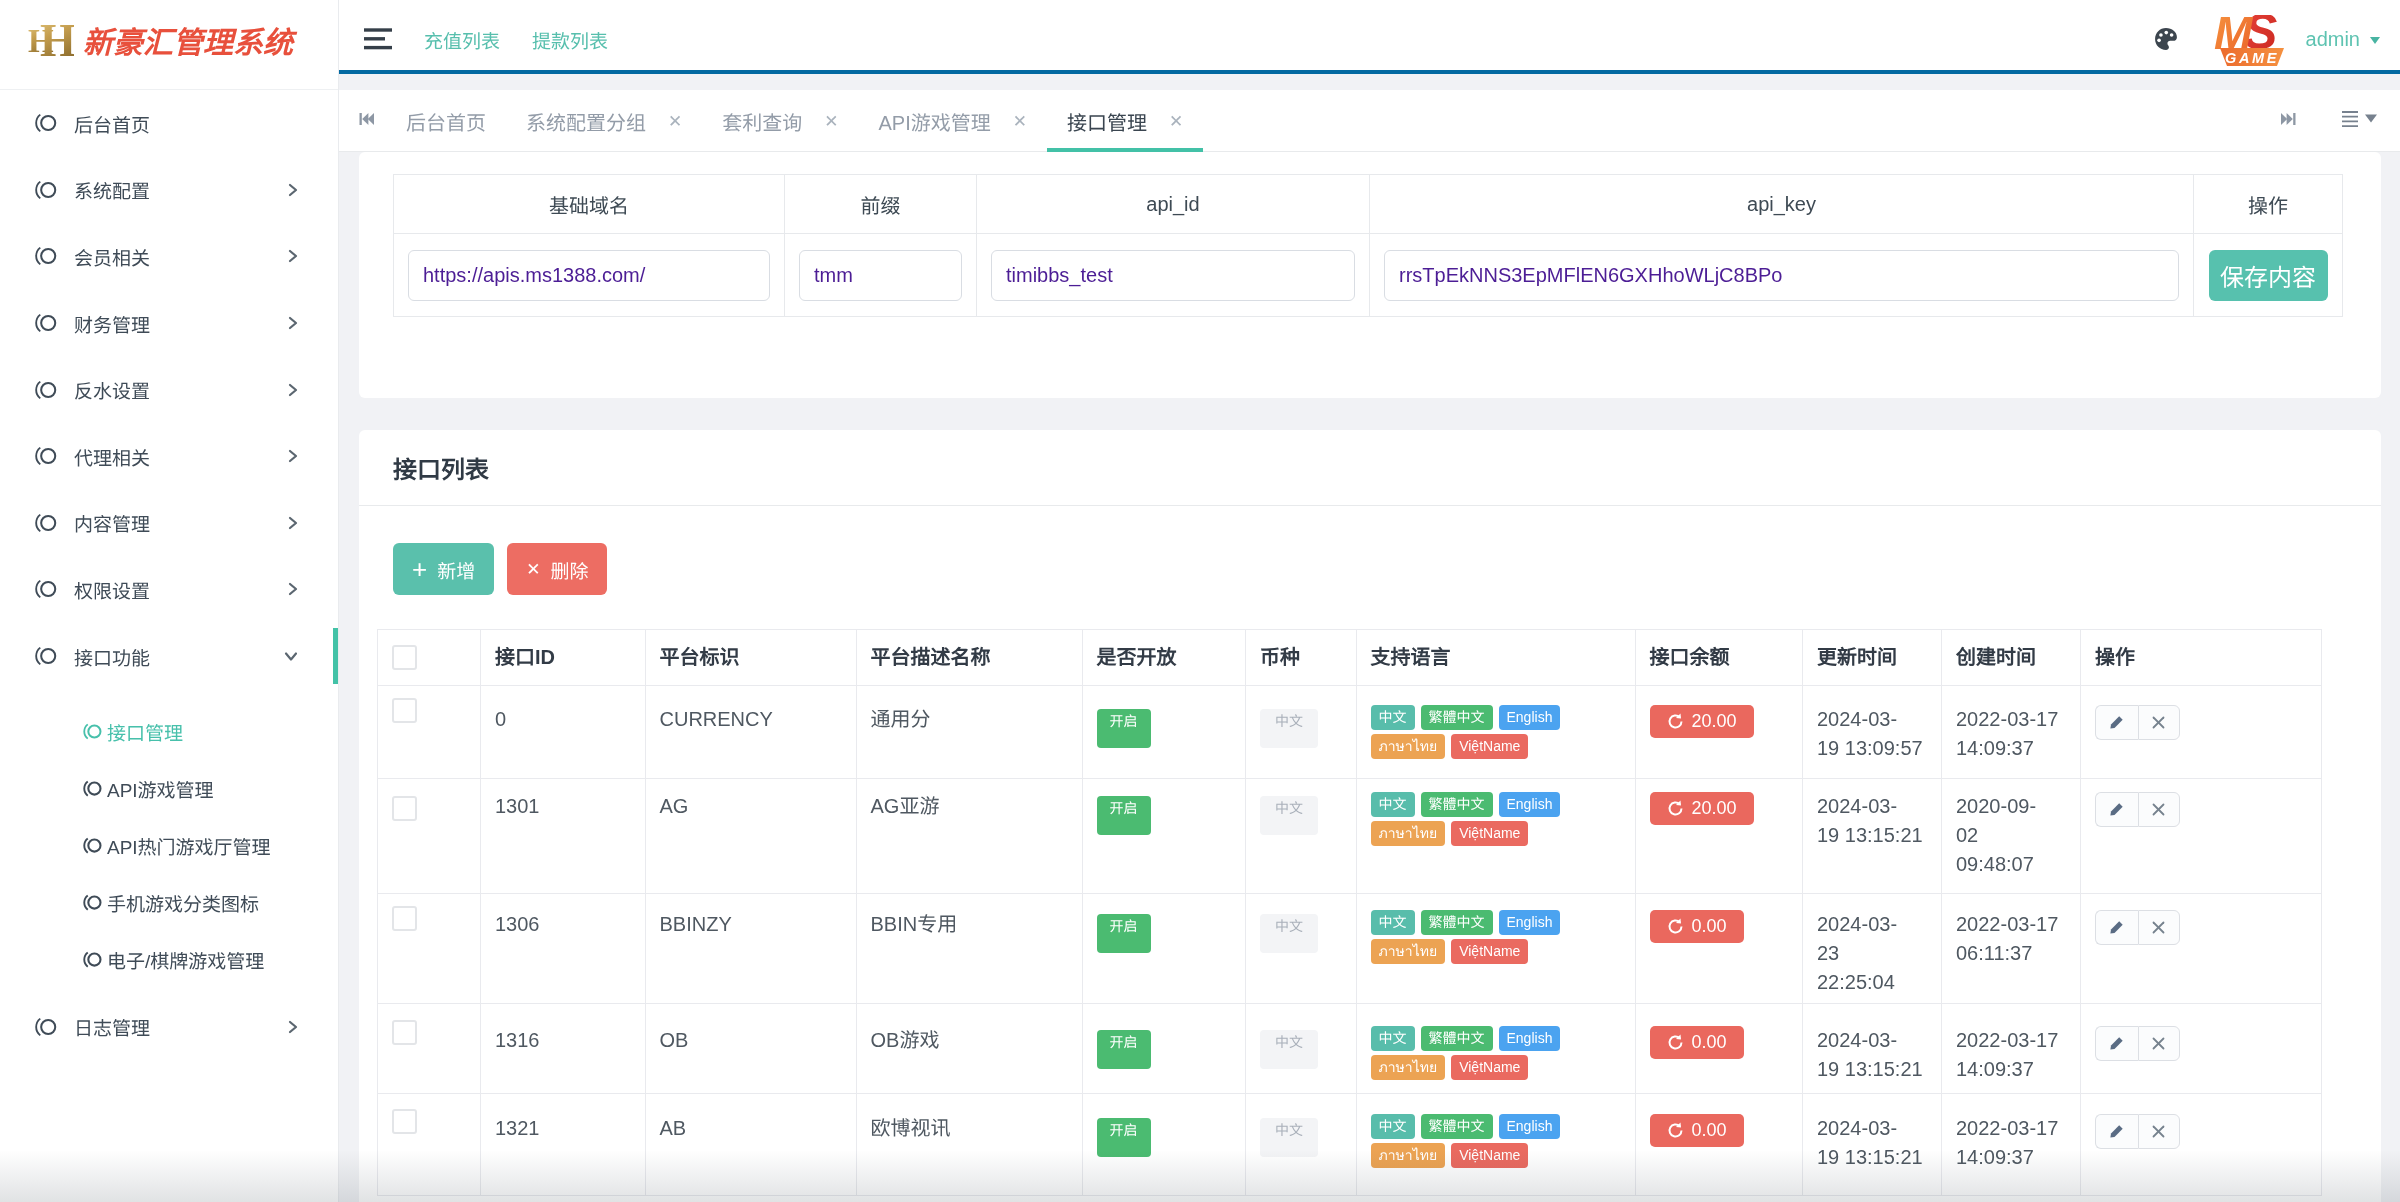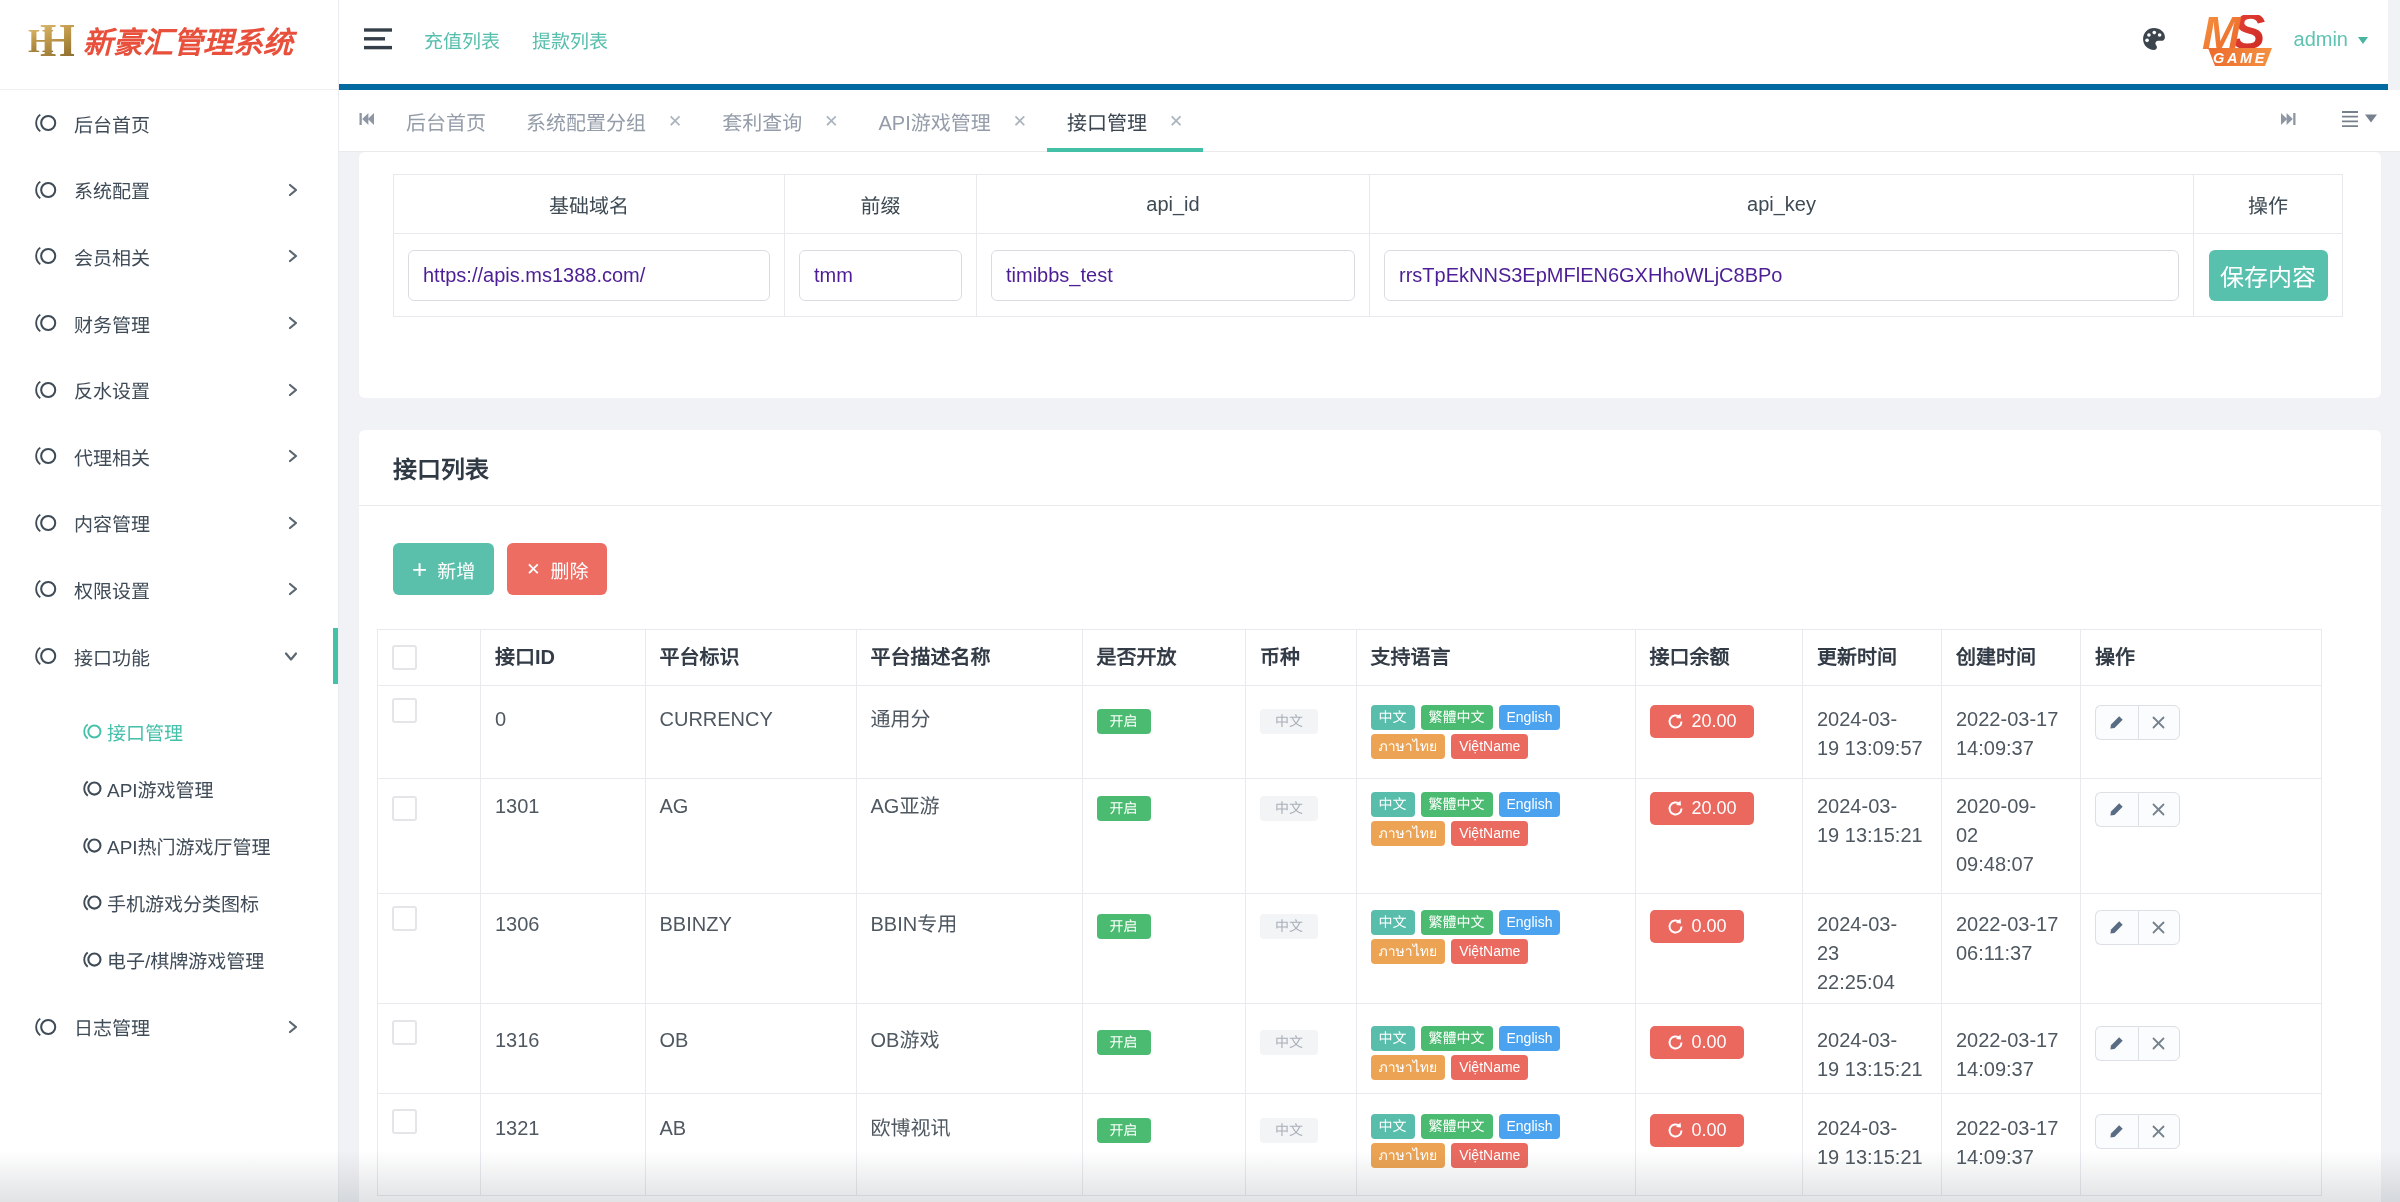--- a/index.html
+++ b/index.html
@@ -16,21 +16,21 @@
 .mitem .mi-icon { width:24px; height:22px; margin-right:16px; flex:none; }
 .mitem .chev { position:absolute; right:39px; top:50%; transform:translateY(-50%); }
 .mitem.active-parent { color:#3f4b57; }
 .mitem.active-parent::after { content:""; position:absolute; right:0; top:5px; bottom:5px; width:5px; background:#43c2a7; }
 .submenu { padding:14px 0 5px; }
 .sitem { height:57px; display:flex; align-items:center; padding-left:82px; color:#3f4b57; font-size:19px; }
 .sitem .mi-icon { width:21px; height:19px; margin-right:4px; flex:none; }
 .sitem.on { color:#47c0ab; }
 
 
-.topbar { position:absolute; left:339px; top:0; right:12px; height:90px; background:#fff; border-bottom:6px solid #0369a1; }
+.topbar { position:absolute; left:339px; top:0; right:0; height:74px; background:#fff; border-bottom:4px solid #0369a1; }
 .tb-left { position:absolute; left:24px; top:-6px; height:90px; display:flex; align-items:center; }
 .tb-link { color:#57bfad; font-size:19px; margin-left:32px; }
 .tb-right { position:absolute; right:20px; top:-6px; height:90px; display:flex; align-items:center; }
 .admin-t { color:#5ec3b1; font-size:20px; margin-left:16px; }
 .caret-down { width:0; height:0; border-left:5.5px solid transparent; border-right:5.5px solid transparent; border-top:7px solid #48b4a2; margin-left:10px; margin-top:3px; }
 
 
 .tabbar { position:absolute; left:339px; top:90px; right:0; height:62px; background:#fff; border-bottom:1px solid #e8eaec; }
 .tab-ico-l { position:absolute; left:20px; top:calc(50% - 2px); transform:translateY(-50%); }
 .tab-ico-r { position:absolute; right:104px; top:calc(50% - 2px); transform:translateY(-50%); }
@@ -61,21 +61,21 @@
 .btn { height:52px; padding:0 19px; border-radius:6px; color:#fff; font-size:19px; display:flex; align-items:center; margin-right:13px; }
 .btn .bico { margin-right:10px; font-size:20px; }
 .btn-add { background:#5ac0ac; }
 .btn-del { background:#ed6d63; }
 
 
 .gtable { position:absolute; left:18px; top:198.5px; border-collapse:collapse; table-layout:fixed; }
 .gtable td, .gtable th { border:1px solid #e9eaee; vertical-align:top; padding:0 14px; font-size:20px; color:#4f5861; text-align:left; line-height:29px; font-weight:normal; }
 .gtable th { font-weight:600; color:#323b46; vertical-align:middle; height:56.5px; }
 .cbx { width:25px; height:25px; border:2px solid #e3e5e8; border-radius:3px; background:#fff; }
-.tag { display:inline-block; height:25px; line-height:25px; border-radius:4px; color:#fff; font-size:14px; padding:0 7px; }
+.tag { display:inline-block; height:39px; line-height:25px; border-radius:4px; color:#fff; font-size:14px; padding:0 7px; }
 .tag-open { background:#4bbb71; padding:0 13px; }
 .tag-cn { background:#f3f4f6; color:#a9b0ba; padding:0 15px; }
 .lt { display:inline-block; height:25px; line-height:25.5px; border-radius:4px; color:#fff; font-size:14px; padding:0 8px; margin-right:6px; vertical-align:top; }
 .lt1 { background:#58bdab; }
 .lt2 { background:#4bbb71; }
 .lt3 { background:#4ba3f0; }
 .lt4 { background:#eca353; }
 .lt5 { background:#ea6a60; }
 .langs { line-height:32px; white-space:nowrap; }
 .bal { display:inline-flex; height:33px; padding:8px 17px; background:#ea685e; border-radius:5px; color:#fff; font-size:18px; align-items:center; }

